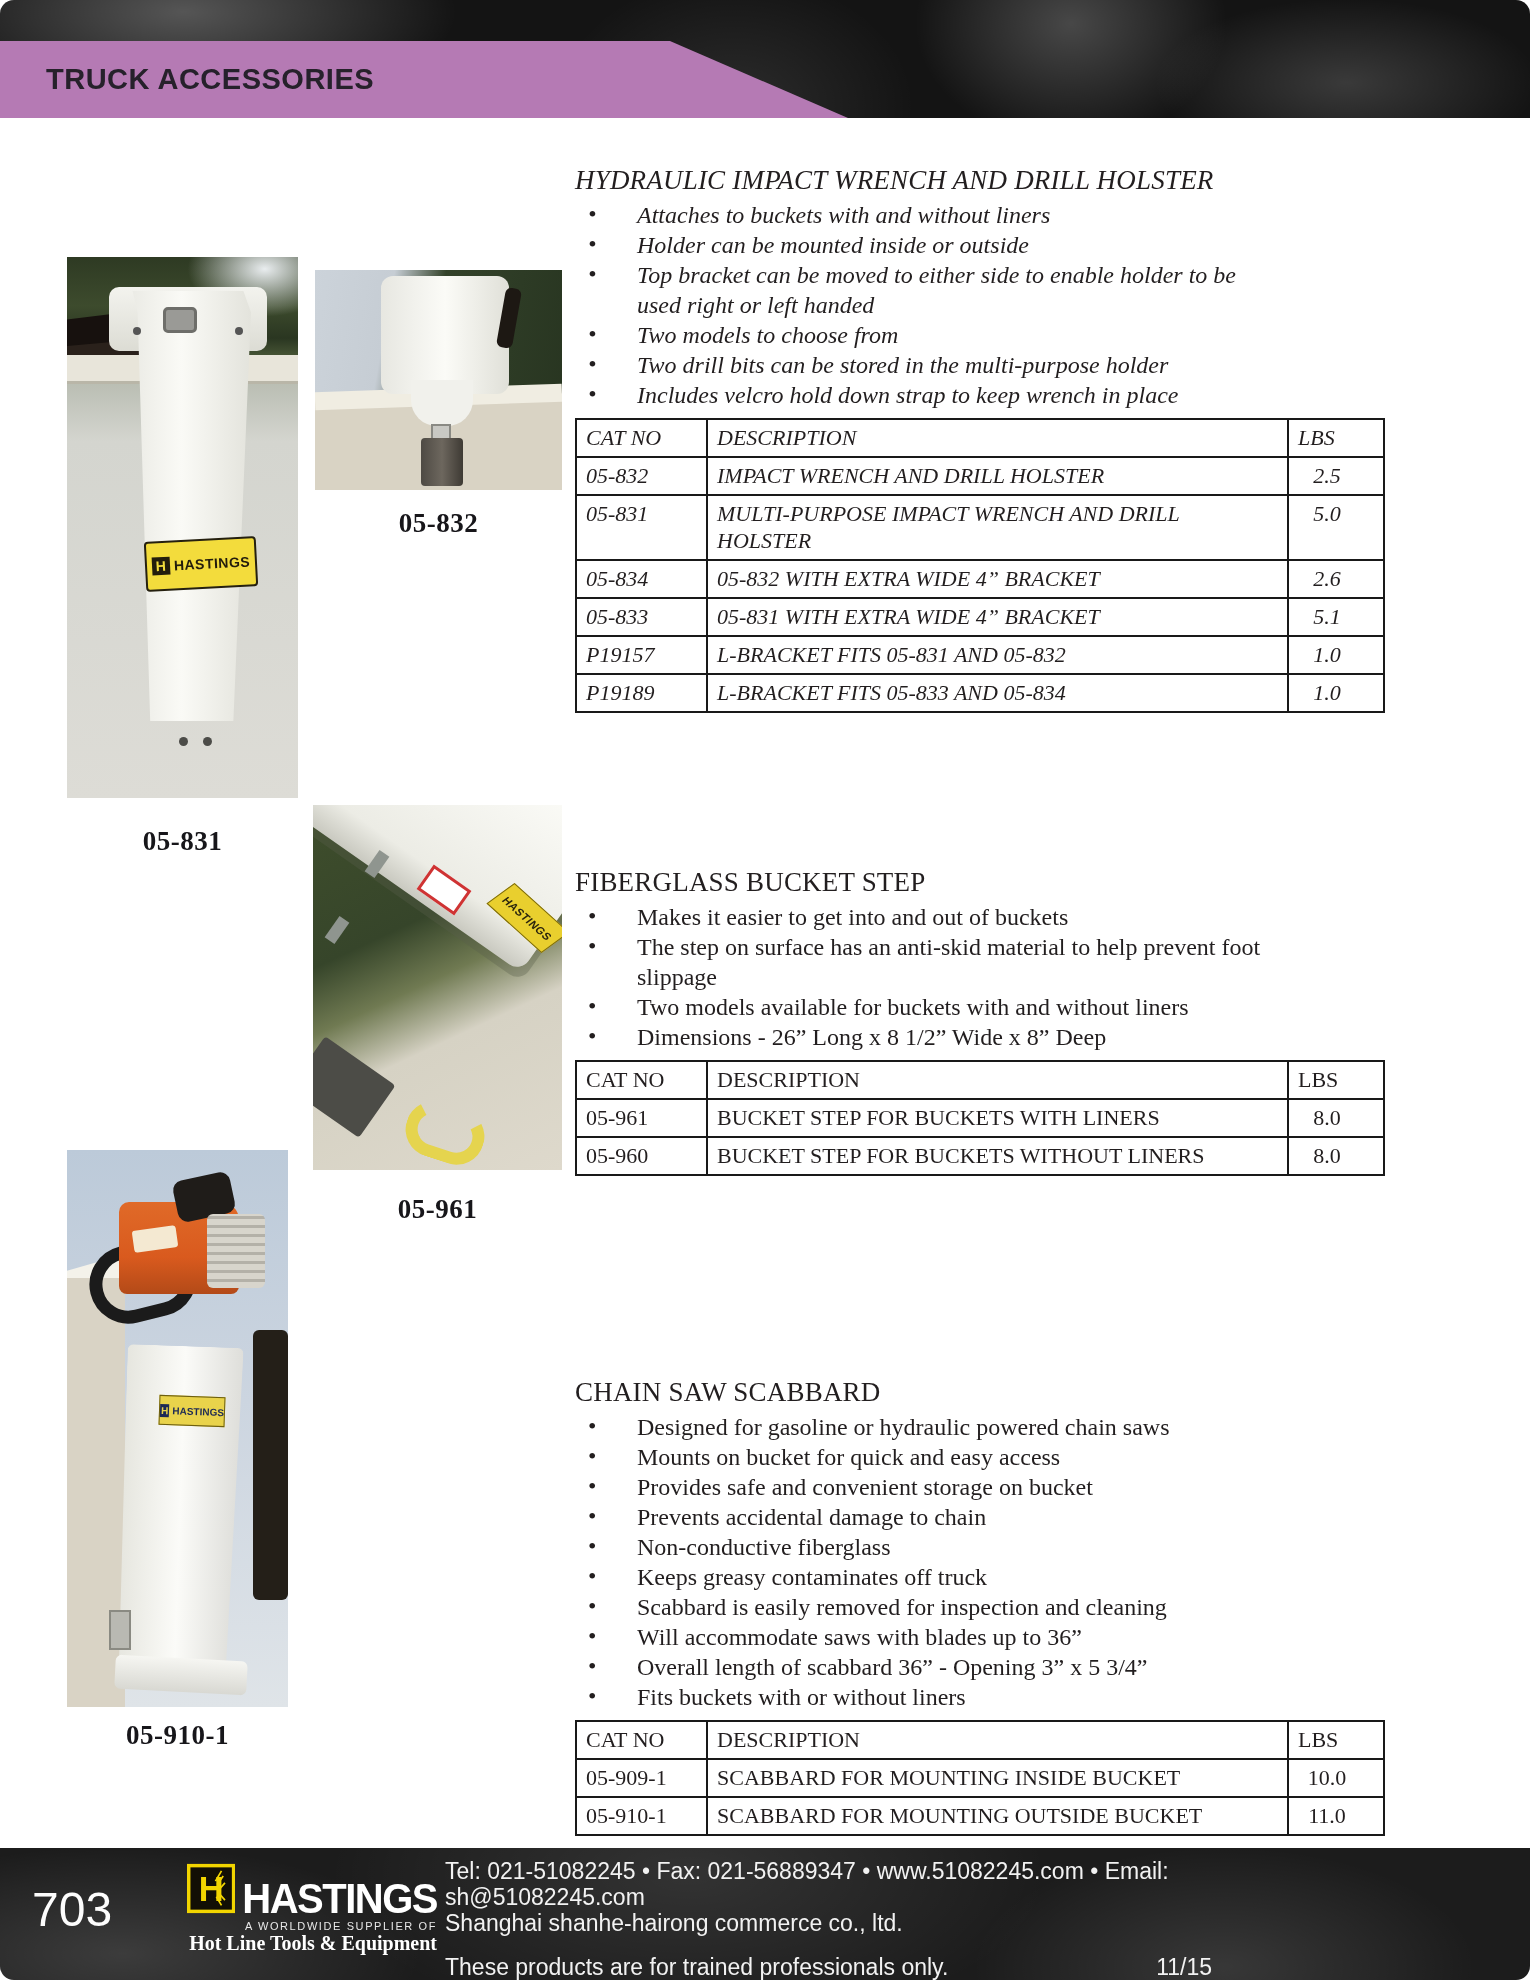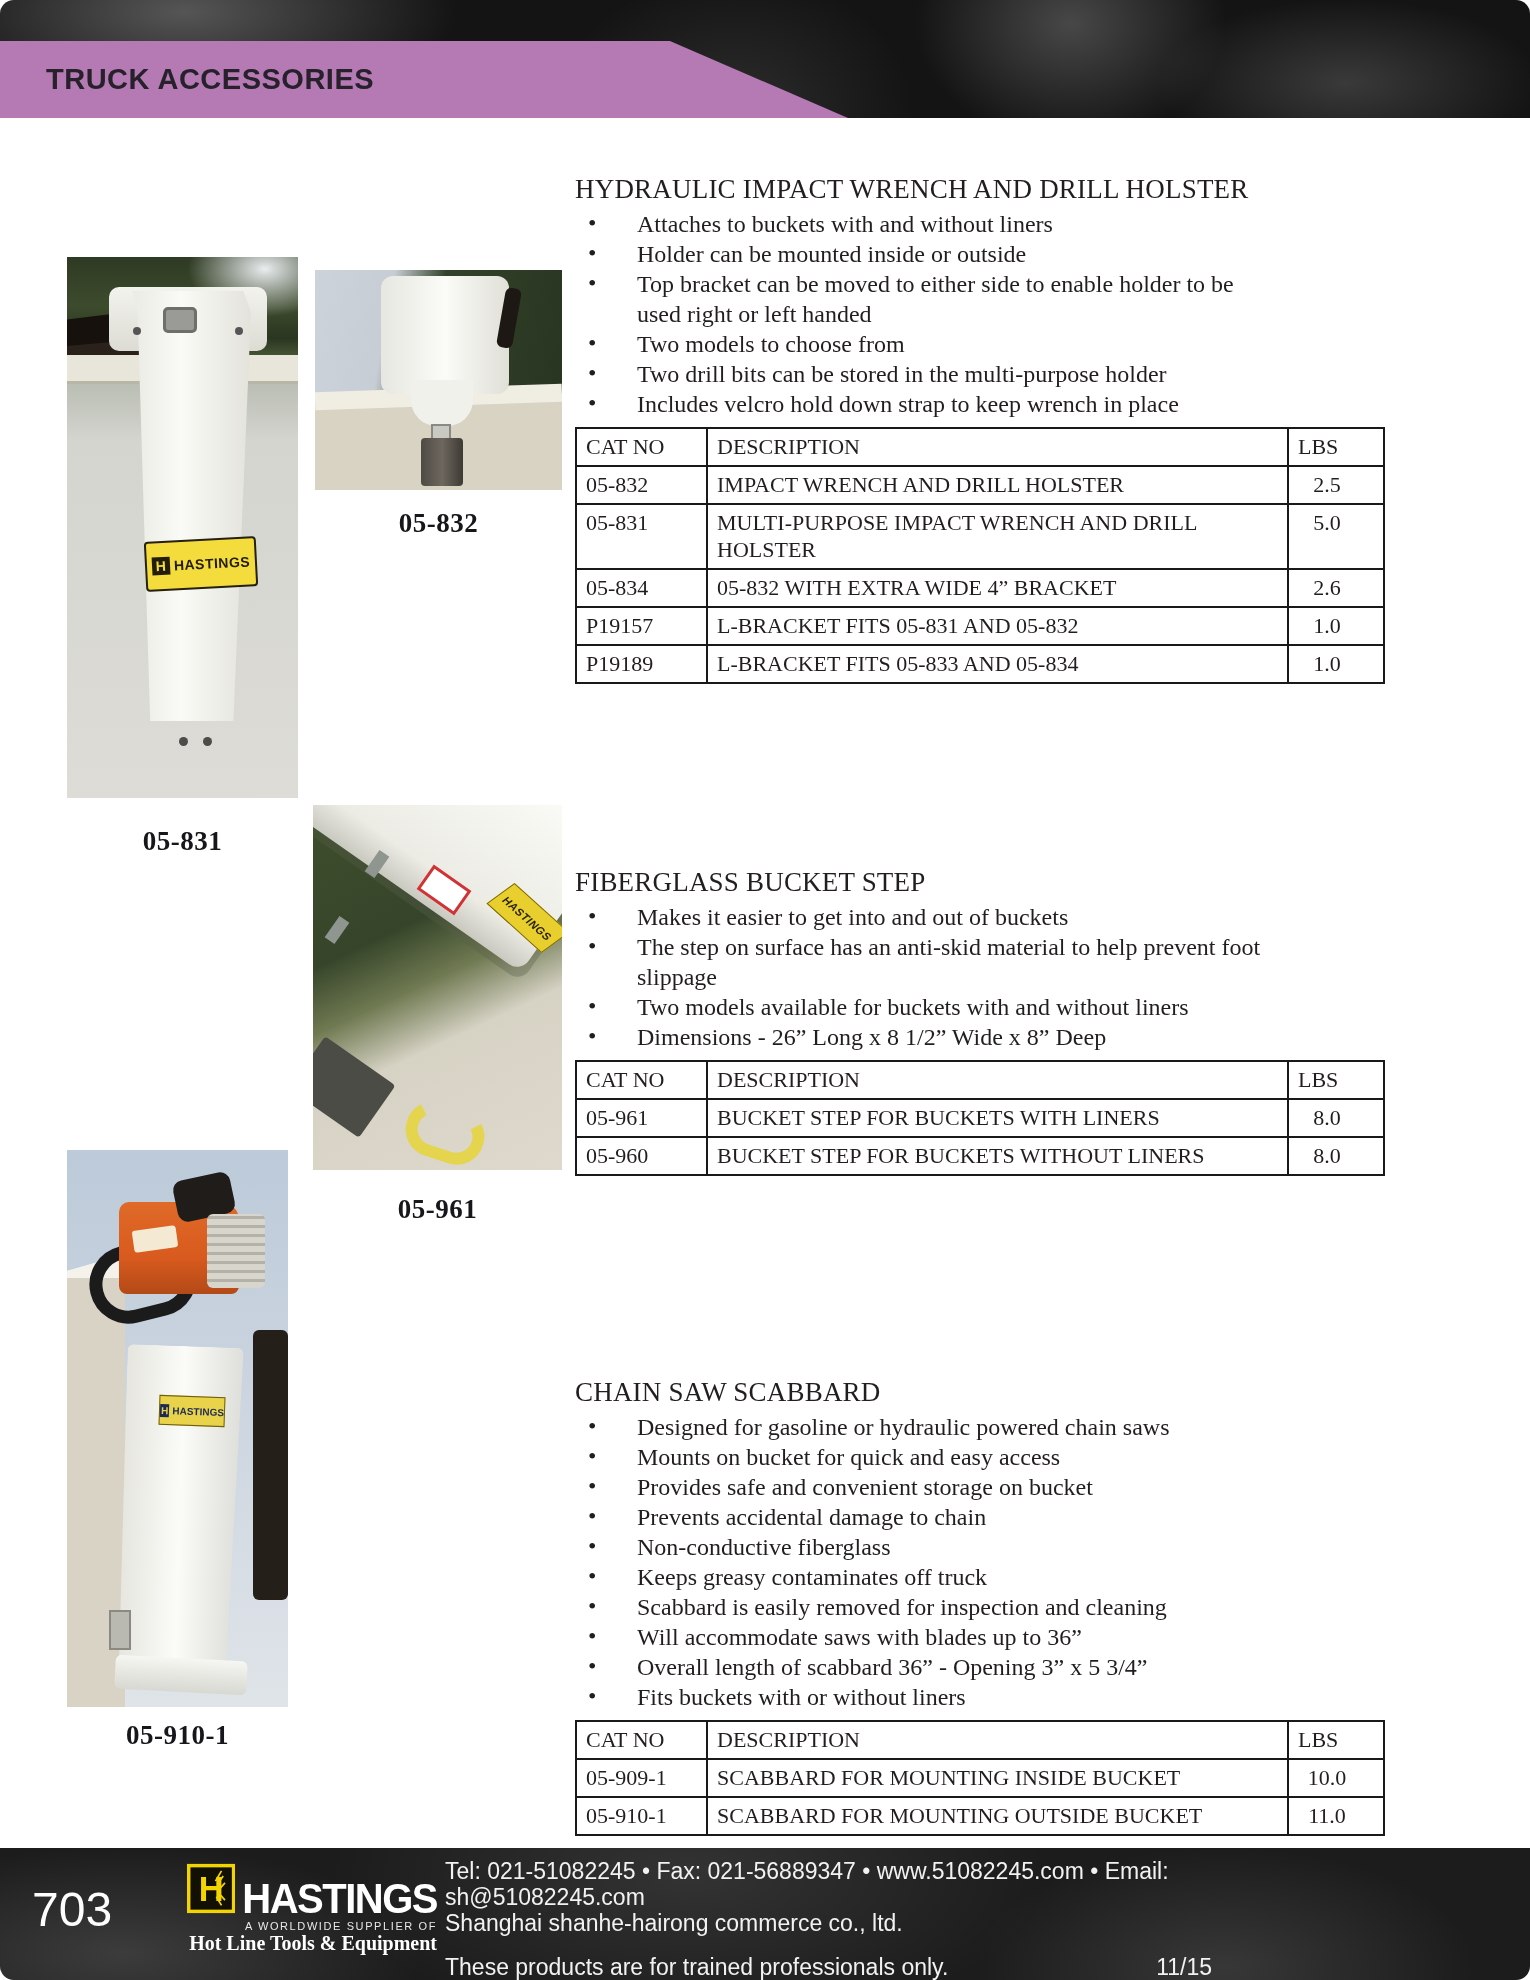--- a/index.html
+++ b/index.html
@@ -81,21 +81,21 @@
   .p4-stick .htxt { position:static; font-family:"Liberation Sans",sans-serif; font-weight:bold; font-size:10px; color:#1d2a55; }
 
   .caption { position:absolute; text-align:center; font-weight:bold; font-size:27px; letter-spacing:0.5px; color:#17161a; }
   .cap1 { left:67px;  top:826px;  width:231px; }
   .cap2 { left:315px; top:508px;  width:247px; }
   .cap3 { left:313px; top:1194px; width:249px; }
   .cap4 { left:67px;  top:1720px; width:221px; }
 
   
   .sec { position:absolute; left:575px; width:812px; }
-  .s1 { top:173px; } .s2 { top:866px; } .s3 { top:1376px; }
+  .s1 { top:164px;font-style:italic; } .s2 { top:866px; } .s3 { top:1376px; }
   .sec h2 { font-size:27px; font-weight:normal; line-height:32px; letter-spacing:0.2px; }
   .sec ul { list-style:none; margin-top:4px; width:687px; }
   .sec li { position:relative; padding-left:62px; font-size:24px; line-height:30px; }
   .sec li::before { content:"•"; position:absolute; left:13px; top:-1px; font-size:24px; }
 
   table.ptable { width:810px; border-collapse:collapse; table-layout:fixed; margin-top:8px; background:#fff; }
   .ptable th, .ptable td { border:2.5px solid #191919; font-size:22px; line-height:27px; padding:4px 27px 5px 9px; text-align:left; vertical-align:top; font-weight:normal; }
   .c-cat { width:131px; } .c-lbs { width:96px; }
   .th-lbs, td.lbs { text-align:center; }
 
@@ -219,20 +219,25 @@
           </tr>
         <tr>
             <td>05-831</td>
             <td>MULTI-PURPOSE IMPACT WRENCH AND DRILL HOLSTER</td>
             <td class="lbs">5.0</td>
           </tr>
         <tr>
             <td>05-834</td>
             <td>05-832 WITH EXTRA WIDE 4” BRACKET</td>
             <td class="lbs">2.6</td>
+          </tr>
+        <tr>
+            <td>05-833</td>
+            <td>05-831 WITH EXTRA WIDE 4” BRACKET</td>
+            <td class="lbs">5.1</td>
           </tr>
         <tr>
             <td>P19157</td>
             <td>L-BRACKET FITS 05-831 AND 05-832</td>
             <td class="lbs">1.0</td>
           </tr>
         <tr>
             <td>P19189</td>
             <td>L-BRACKET FITS 05-833 AND 05-834</td>
             <td class="lbs">1.0</td>

